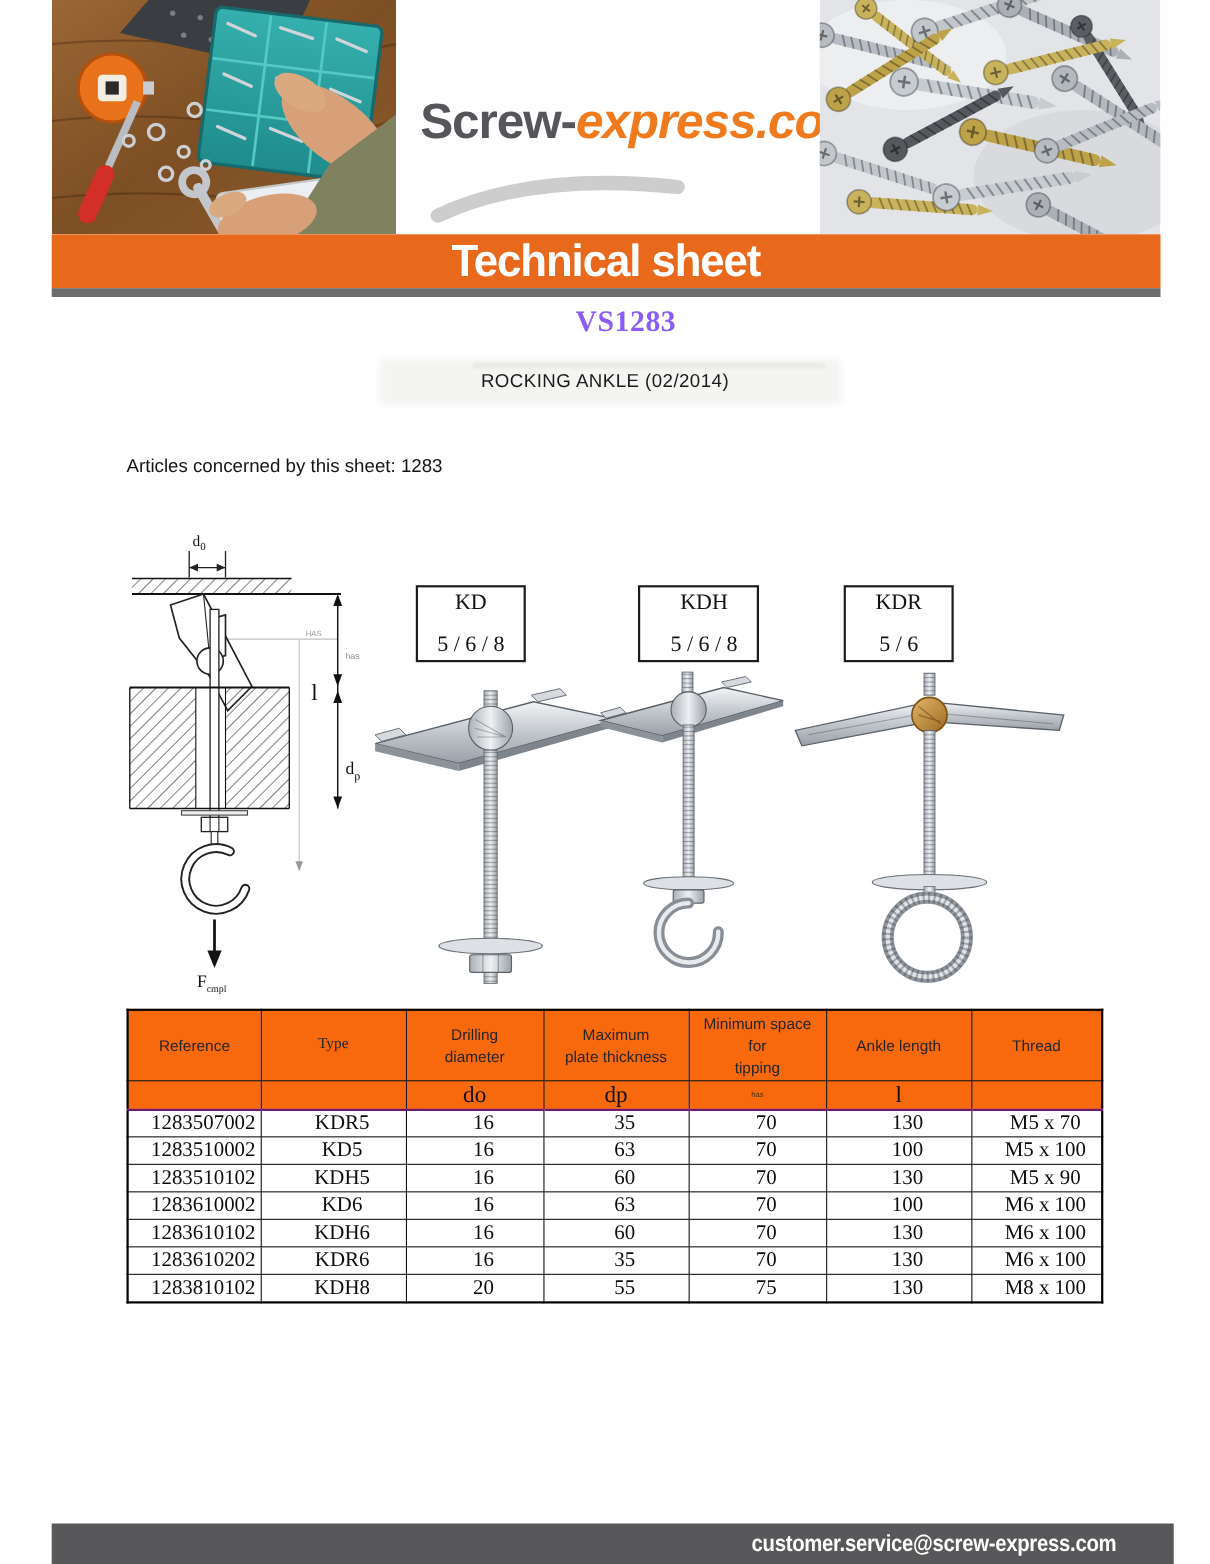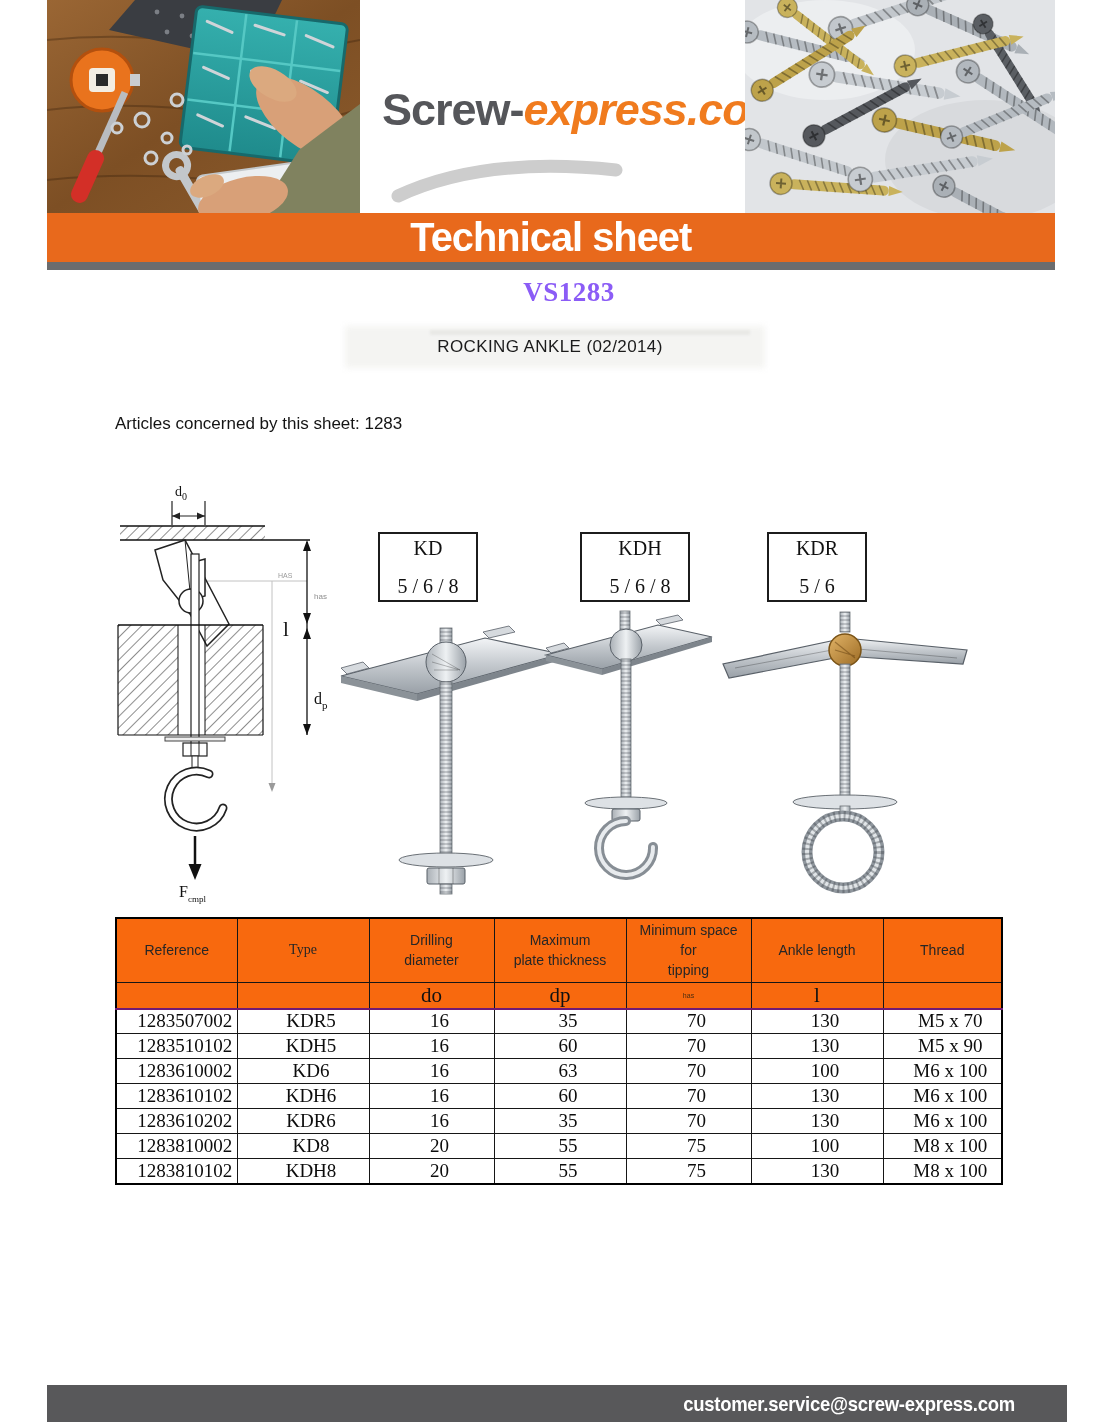--- a/index.html
+++ b/index.html
@@ -417,20 +417,29 @@
     <tr>
       <td>1283507002</td>
       <td>KDR5</td>
       <td>16</td>
       <td>35</td>
       <td>70</td>
       <td>130</td>
       <td>M5 x 70</td>
     </tr>
     <tr>
+      <td>1283510002</td>
+      <td>KD5</td>
+      <td>16</td>
+      <td>63</td>
+      <td>70</td>
+      <td>100</td>
+      <td>M5 x 100</td>
+    </tr>
+    <tr>
       <td>1283510102</td>
       <td>KDH5</td>
       <td>16</td>
       <td>60</td>
       <td>70</td>
       <td>130</td>
       <td>M5 x 90</td>
     </tr>
     <tr>
       <td>1283610002</td>
@@ -451,29 +460,20 @@
       <td class="thread-small">M6 x 100</td>
     </tr>
     <tr>
       <td>1283610202</td>
       <td>KDR6</td>
       <td>16</td>
       <td>35</td>
       <td>70</td>
       <td>130</td>
       <td class="thread-small">M6 x 100</td>
-    </tr>
-    <tr>
-      <td>1283810002</td>
-      <td>KD8</td>
-      <td>20</td>
-      <td>55</td>
-      <td>75</td>
-      <td>100</td>
-      <td class="thread-small">M8 x 100</td>
     </tr>
     <tr>
       <td>1283810102</td>
       <td>KDH8</td>
       <td>20</td>
       <td>55</td>
       <td>75</td>
       <td>130</td>
       <td>M8 x 100</td>
     </tr>

